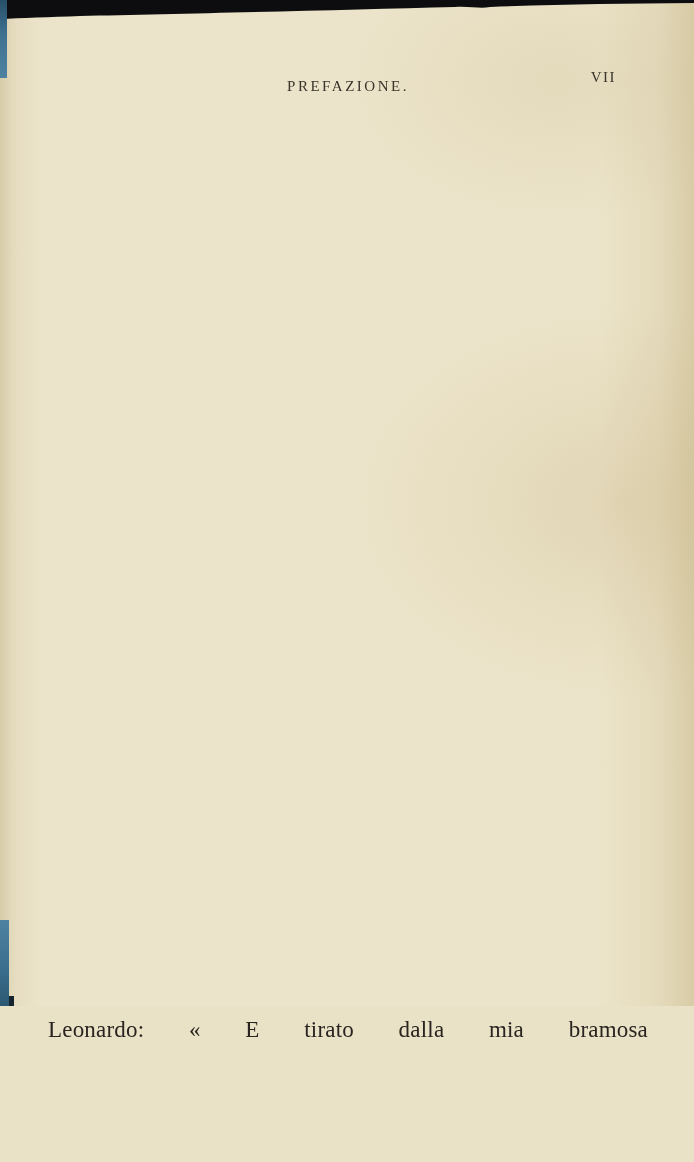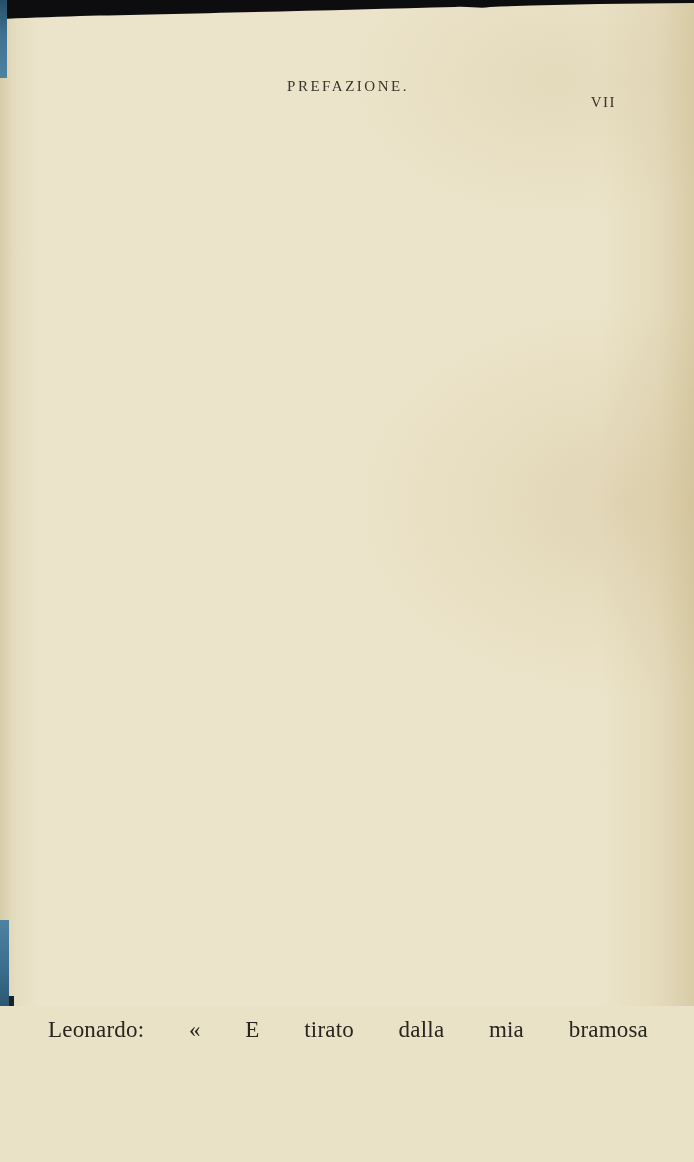--- a/index.html
+++ b/index.html
@@ -38,21 +38,21 @@
     background:#14242e;
   }
 
   
   .header { position:relative; height:136px; padding-top:78px; }
   .running-title {
     display:block; margin:0 46px 0 48px; text-align:center;
     font-size:15px; letter-spacing:2.5px; color:#3a342b;
   }
   .page-number {
-    position:absolute; top:94px; right:78px;
+    position:absolute; top:69px; right:78px;
     font-size:15px; letter-spacing:1.5px; color:#3a342b;
   }
 
   
   .body-text {
     padding:0 46px 0 48px;
     font-size:23px; line-height:36.5px;
     color:#292420;
     text-rendering:optimizeLegibility;
   }

